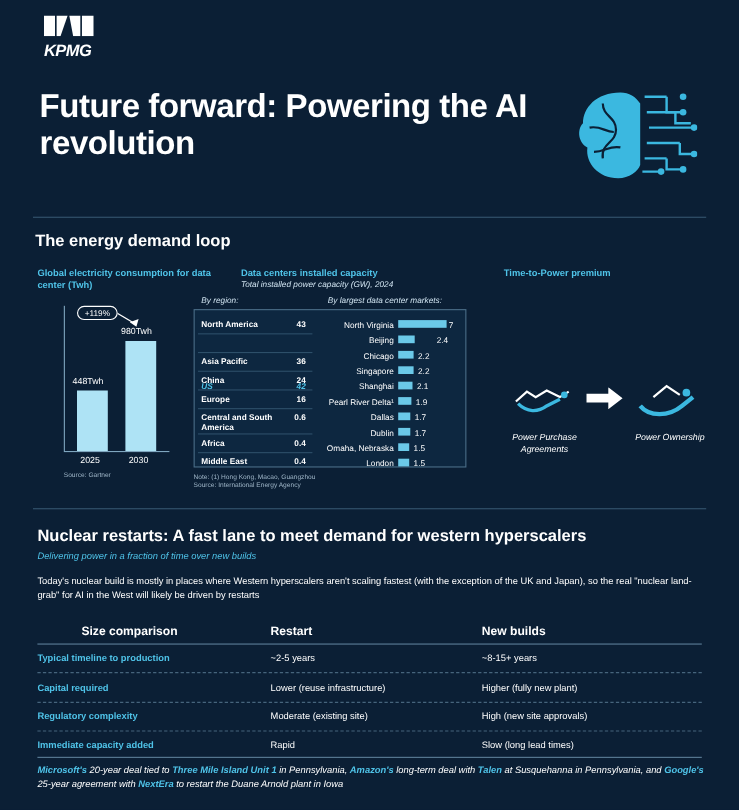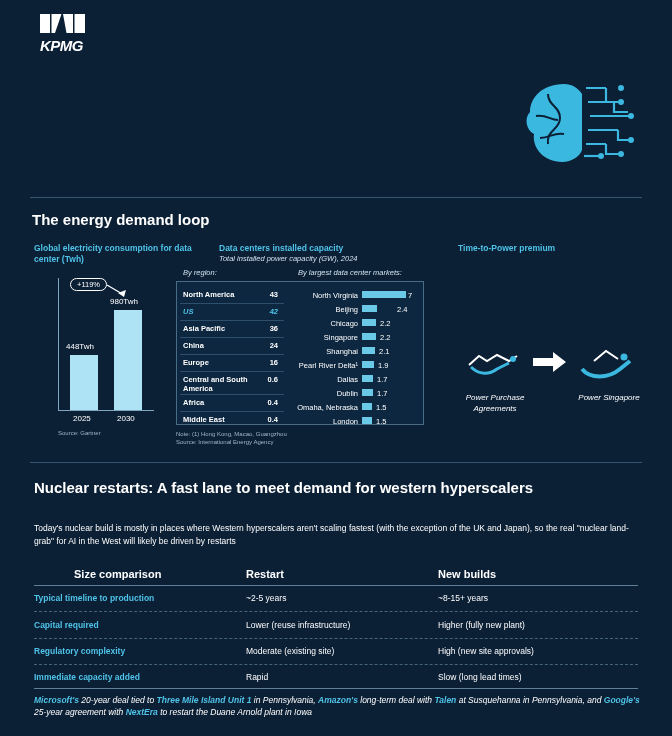--- a/index.html
+++ b/index.html
@@ -67,21 +67,21 @@
   
   .table-box {
     position:absolute; border:1px solid #4a6d86; background:#0d2740;
   }
   .reg-row {
     position:absolute; font-size:7.5px; font-weight:bold; color:#ffffff;
   }
   .reg-val {
     position:absolute; font-size:7.5px; font-weight:bold; color:#ffffff; text-align:right;
   }
-  .reg-row.us, .reg-val.us { color:#4fc3e8; font-style:italic; }
+  .reg-row.us, .reg-val.us { color:#4fc3e8; font-style:italic;margin-top:40px; }
   .reg-sep { position:absolute; height:1px; background:#2d4f69; }
 
   
   .mk-label { position:absolute; font-size:7.5px; color:#ffffff; text-align:right; }
   .mk-bar { position:absolute; background:#6bc9e8; height:7px; }
   .mk-val { position:absolute; font-size:7.5px; color:#ffffff; }
 
   .note { position:absolute; font-size:6px; color:#9fb6c8; line-height:8px; }
 
   
@@ -115,20 +115,21 @@
     <svg width="48" height="19" viewBox="0 0 48 19">
       <polygon points="0,0 10,0 10,19 0,19" fill="#ffffff"></polygon>
       <polygon points="11.5,0 21.5,0 15,19 11.5,19" fill="#ffffff"></polygon>
       <polygon points="23,0 33,0 33,19 26.5,19" fill="#ffffff"></polygon>
       <polygon points="34.5,0 45,0 45,19 34.5,19" fill="#ffffff"></polygon>
     </svg>
     <div class="wordmark">KPMG</div>
   </div>
 
   <div class="hero">
+    <h1>Future forward: Powering the AI revolution</h1>
     <div class="brain">
       <svg width="110" height="86" viewBox="0 0 110 86">
         <g fill="none" stroke="#3bb8e0" stroke-width="2.2">
           <path d="M62 8 h20 M82 8 v14 h14"></path>
           <path d="M64 22 h26 M90 22 v10 h14"></path>
           <path d="M66 36 h34 M100 36 h6"></path>
           <path d="M64 50 h30 M94 50 v10 h12"></path>
           <path d="M62 64 h20 M82 64 v10 h14"></path>
           <path d="M60 76 h16"></path>
         </g>
@@ -271,26 +272,27 @@
     </svg>
     <svg style="position:absolute; left:533px; top:352px;" width="34" height="20">
       <polygon points="0,6 20,6 20,0 33,10 20,20 20,14 0,14" fill="#ffffff"></polygon>
     </svg>
     <svg style="position:absolute; left:578px; top:345px;" width="56" height="34">
       <path d="M4 24 C12 34 30 34 42 24 L52 16" fill="none" stroke="#3bb8e0" stroke-width="4"></path>
       <path d="M16 16 L28 6 L40 14" fill="none" stroke="#ffffff" stroke-width="2"></path>
       <circle cx="46" cy="12" r="3.5" fill="#3bb8e0"></circle>
     </svg>
     <div class="ttp-cap" style="left:448px; top:392px; width:94px;">Power Purchase Agreements</div>
-    <div class="ttp-cap" style="left:570px; top:392px; width:78px;">Power Singapore</div>
+    <div class="ttp-cap" style="left:570px; top:392px; width:78px;">Power Ownership</div>
   </div>
 
   <div class="hr-thin" style="top:462px;"></div>
 
   <div class="sec2-title" style="top:479px;">Nuclear restarts: A fast lane to meet demand for western hyperscalers</div>
+  <div class="sec2-sub" style="top:500px;">Delivering power in a fraction of time over new builds</div>
   <div class="body-copy" style="top:522px;">Today's nuclear build is mostly in places where Western hyperscalers aren't scaling fastest (with the exception of the UK and Japan), so the real "nuclear land-grab" for AI in the West will likely be driven by restarts</div>
 
   <div>
     <div class="ct-h" style="left:34px; top:568px;padding-left:40px;">Size comparison</div>
     <div class="ct-h" style="left:246px; top:568px;">Restart</div>
     <div class="ct-h" style="left:438px; top:568px;">New builds</div>
     <div class="ct-line solid" style="top:585px;"></div>
 
     <div class="ct-rowlab" style="left:34px; top:593px;">Typical timeline to production</div>
     <div class="ct-cell" style="left:246px; top:593px;">~2-5 years</div>

